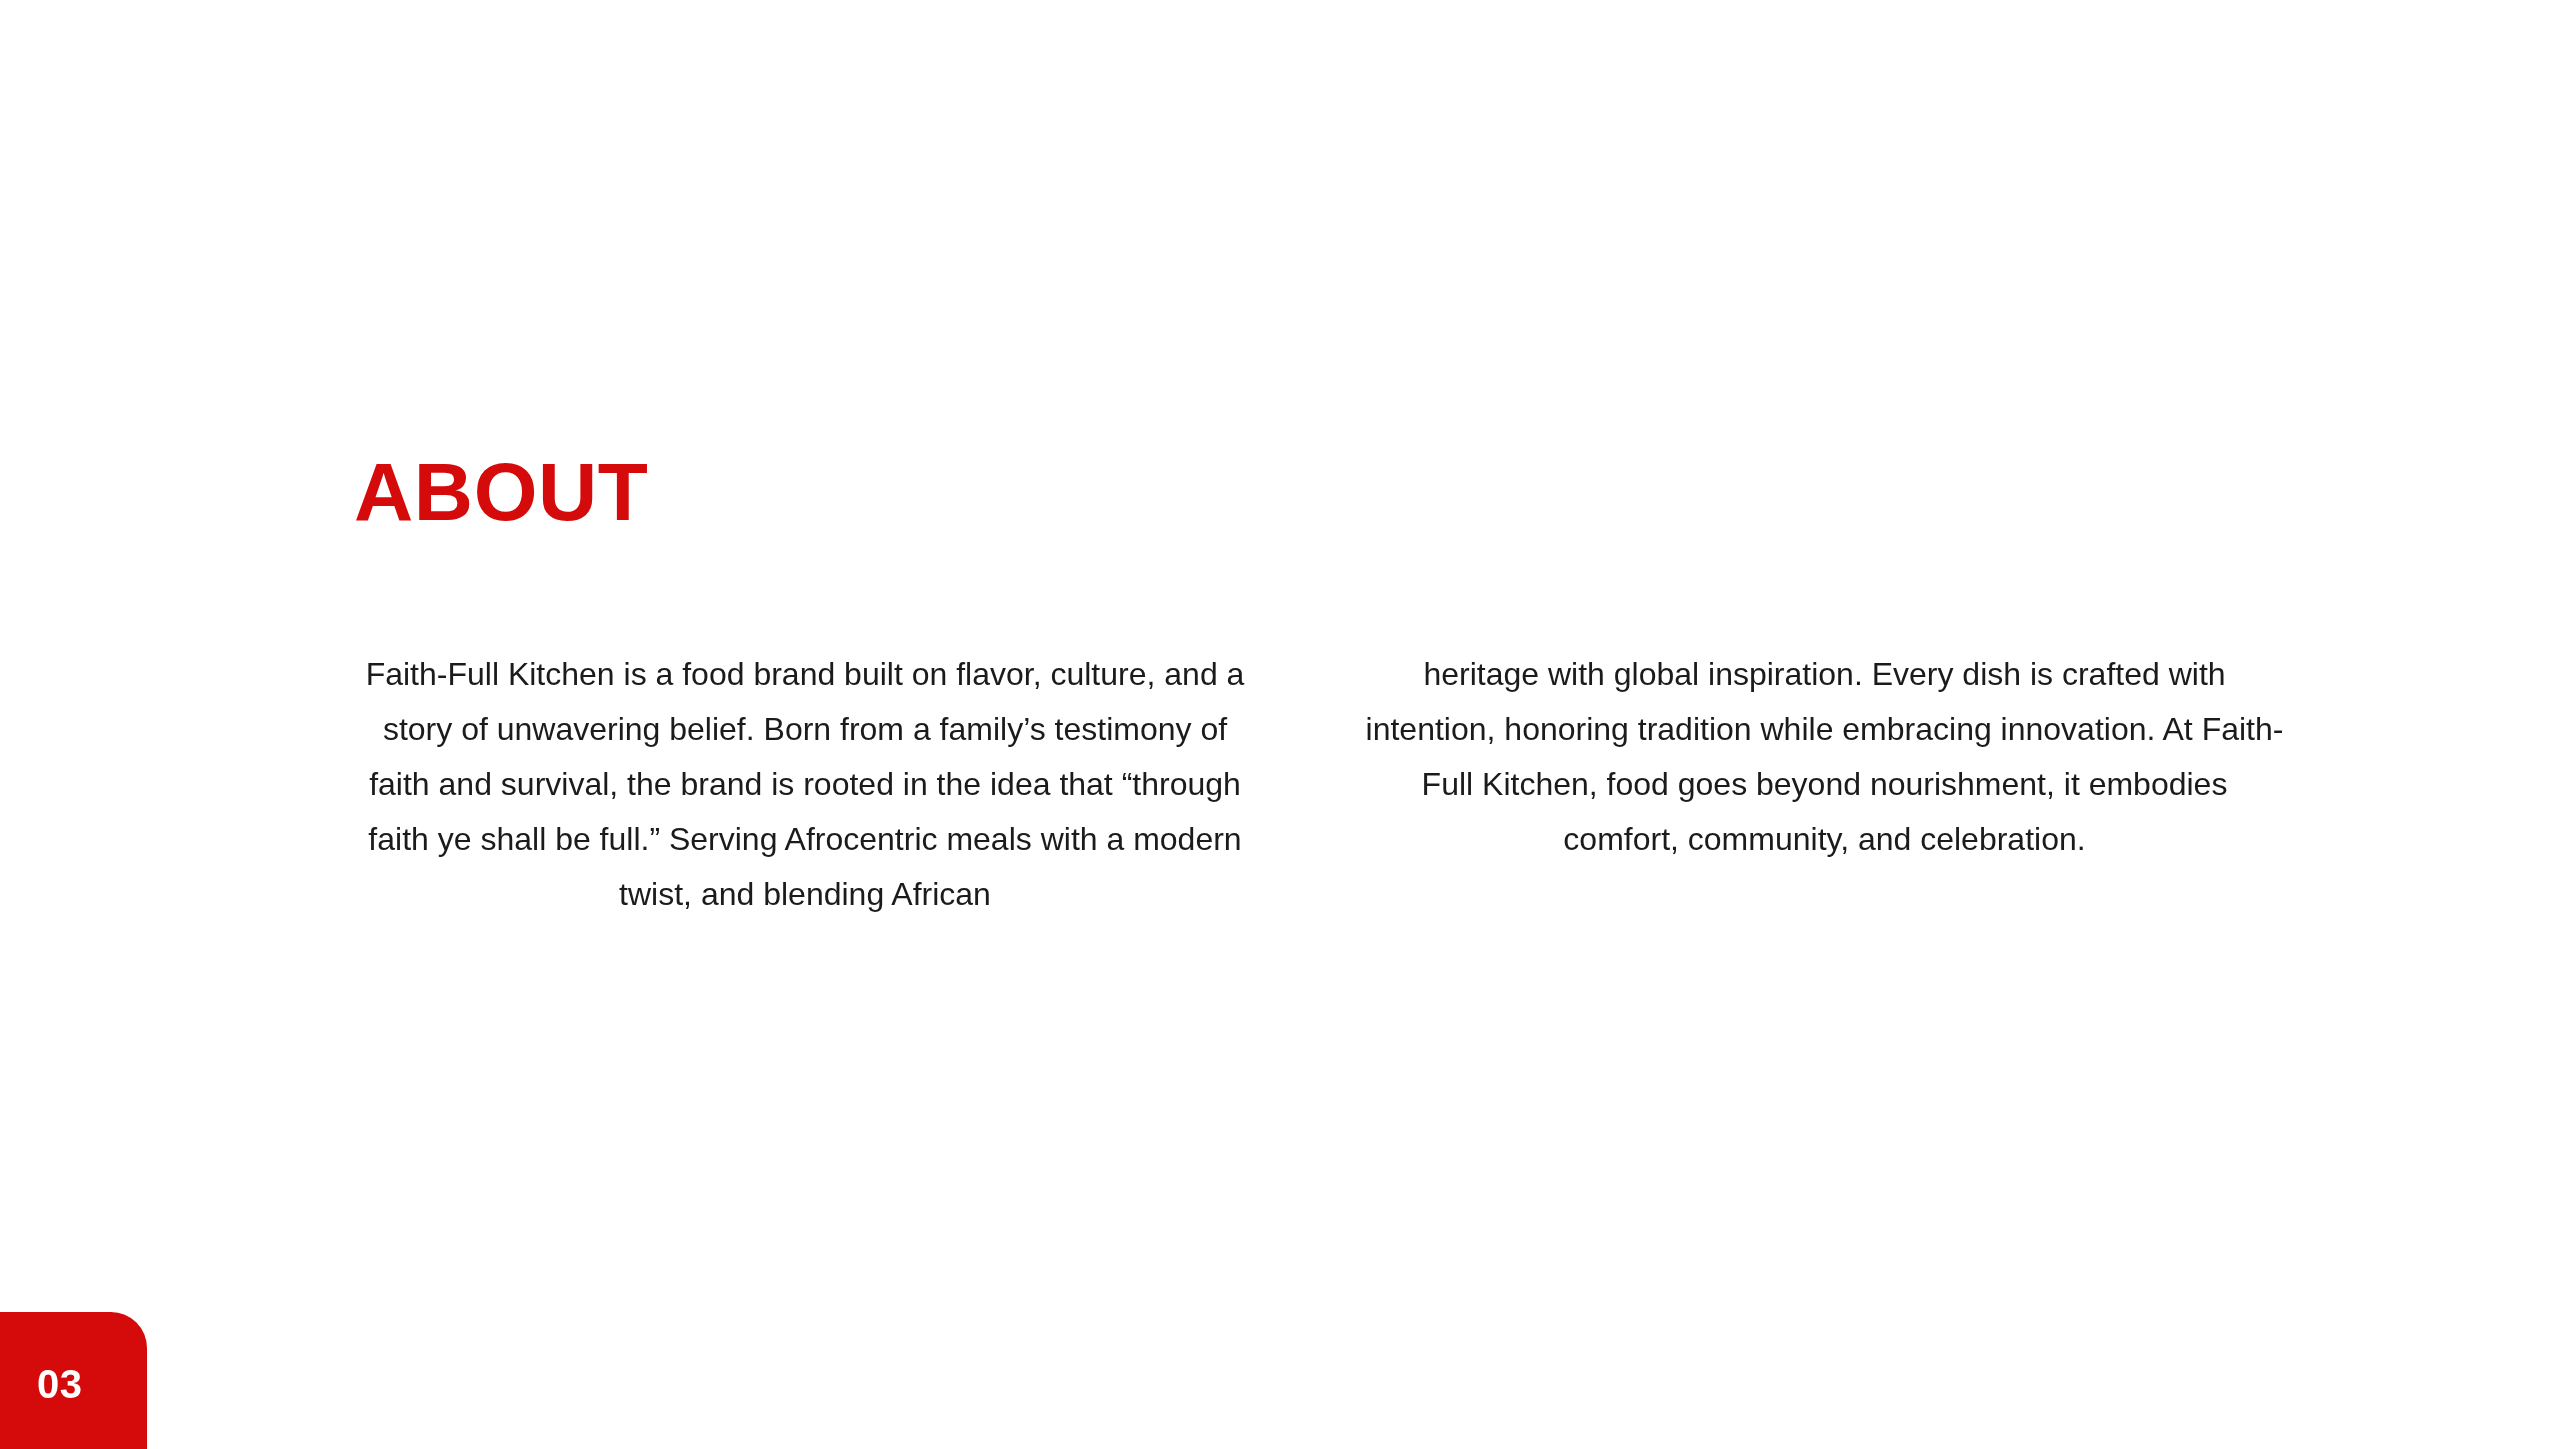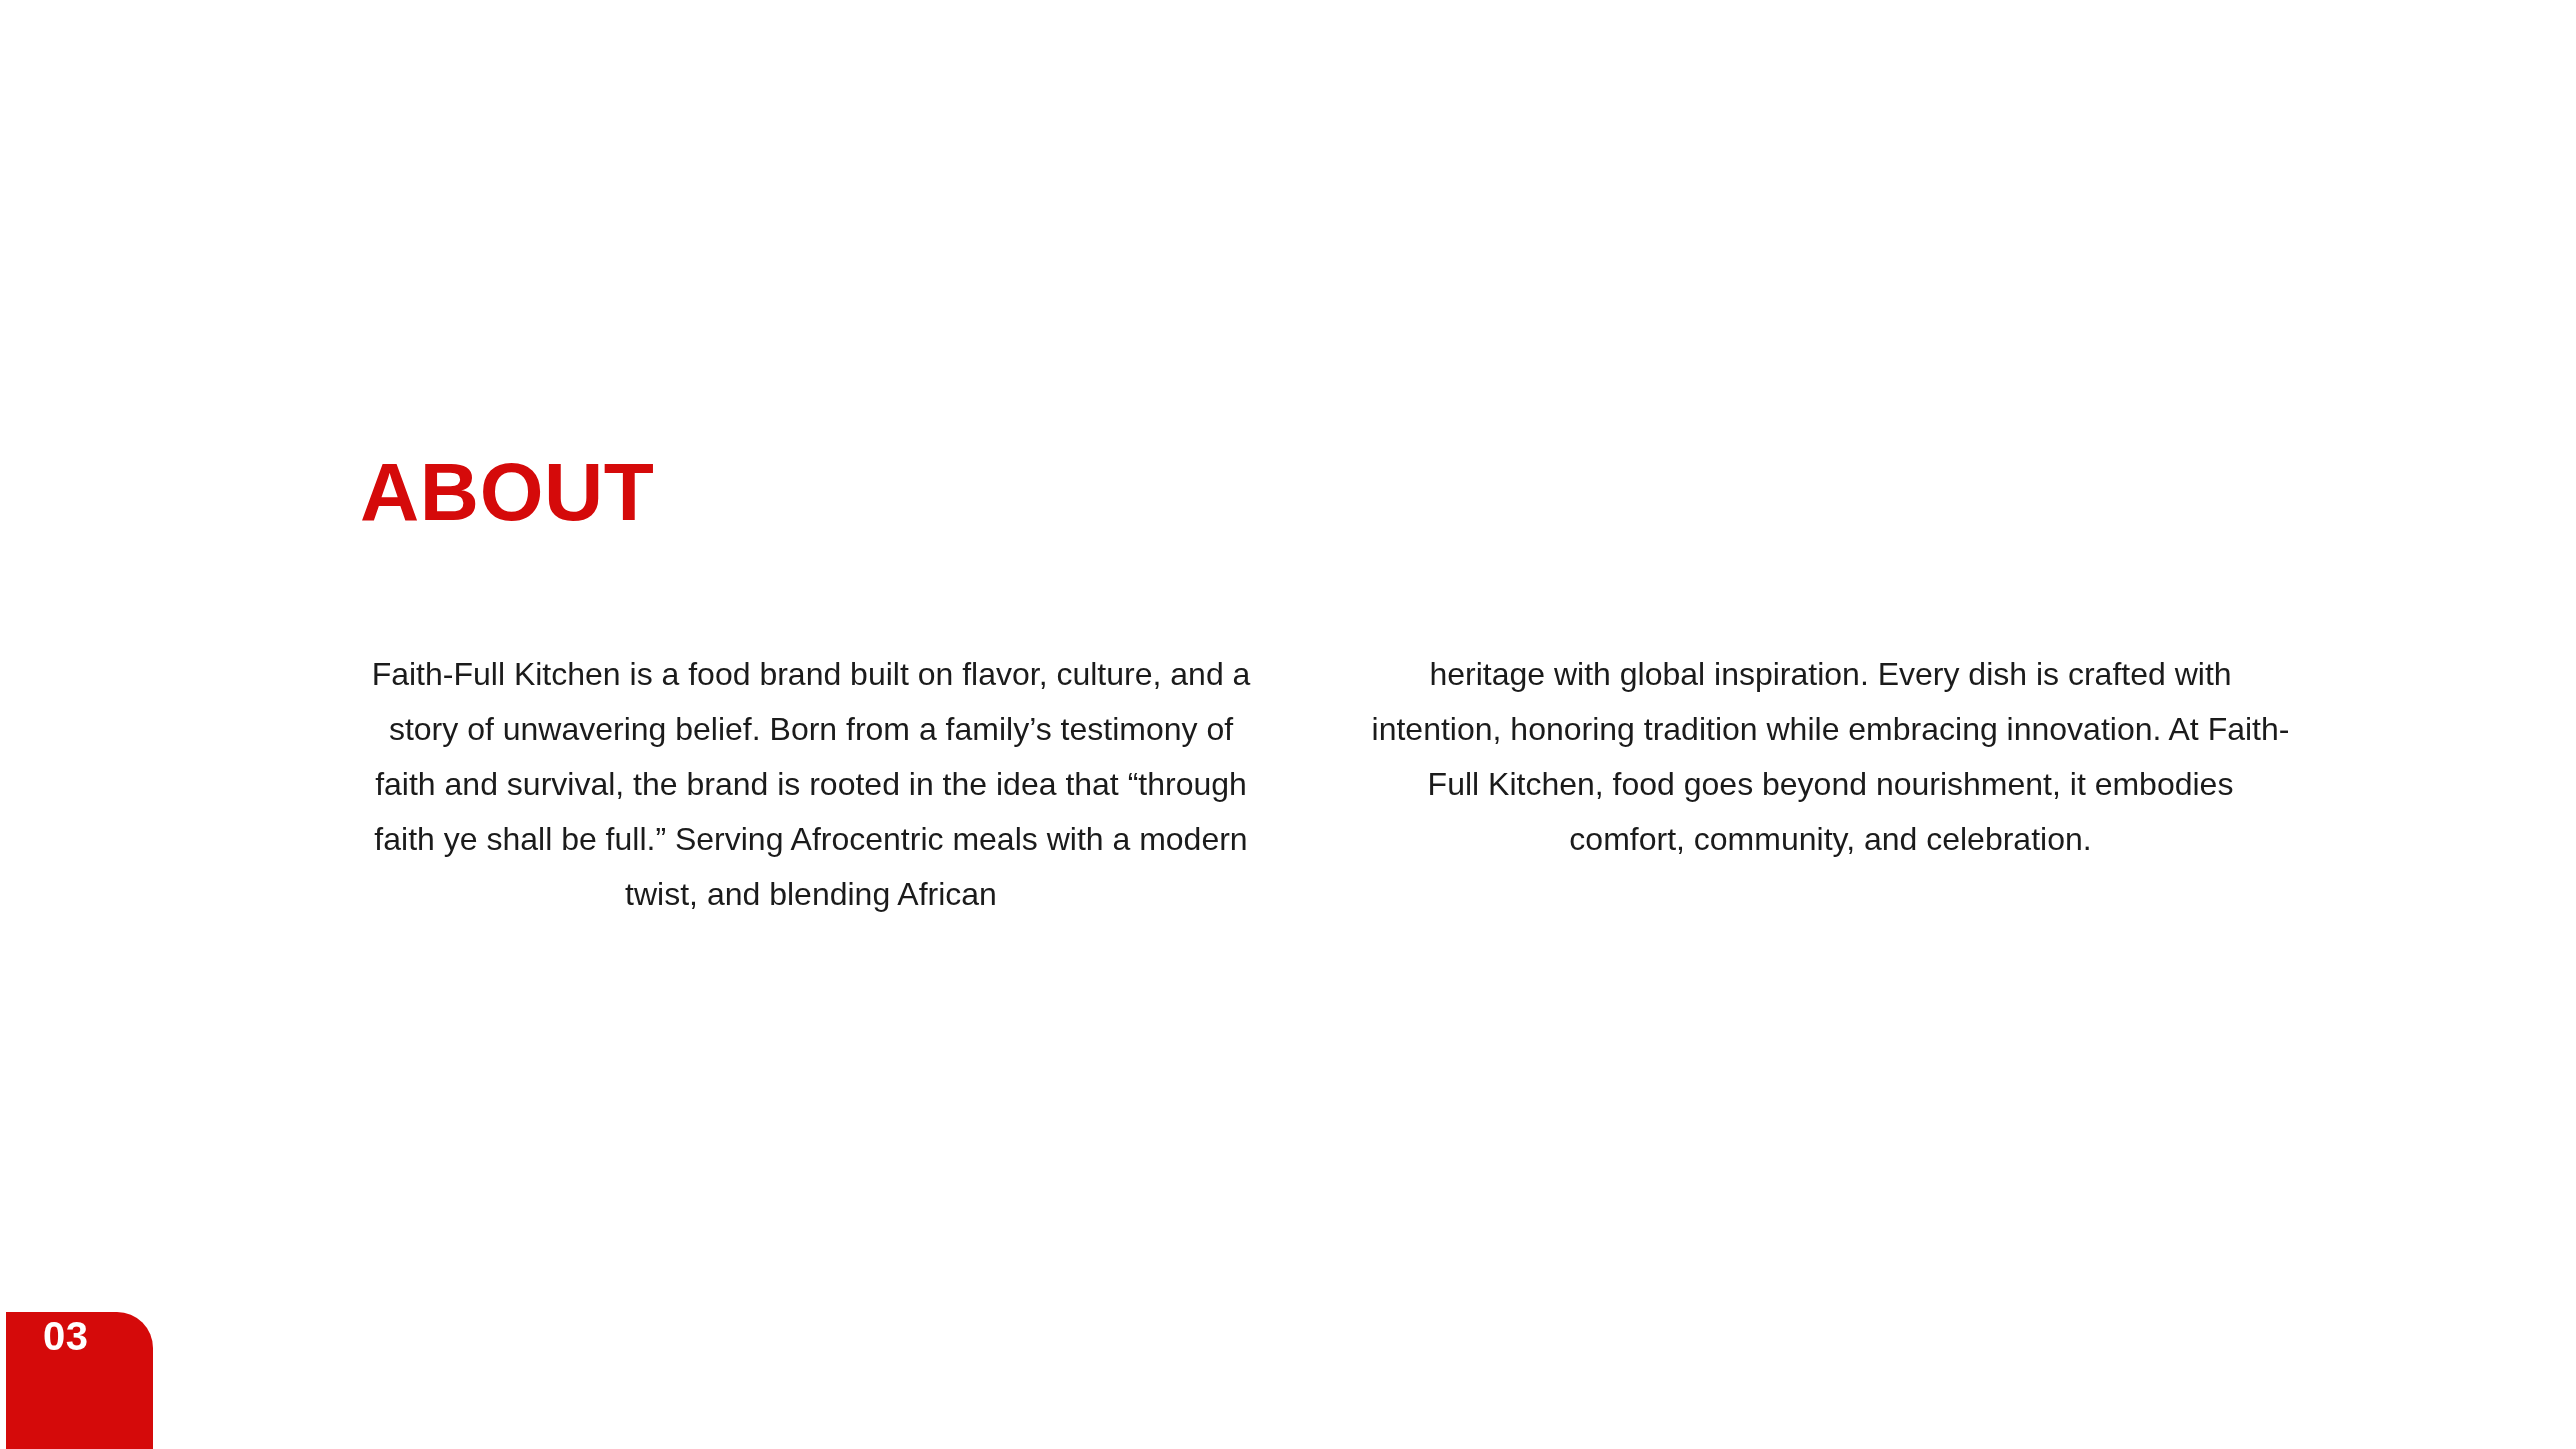--- a/index.html
+++ b/index.html
@@ -13,21 +13,20 @@
     position: relative;
     overflow: hidden;
     font-family: "Liberation Sans", sans-serif;
     -webkit-font-smoothing: antialiased;
   }
 
   .slide {
     position: absolute;
     inset: 0;
     background: #ffffff;
-    margin-left: 6px;
   }
 
   
   .about-title {
     position: absolute;
     left: 354px;
     top: 396px;
     font-size: 82px;
     line-height: 1.0;
     font-weight: 700;
@@ -58,20 +57,21 @@
   
   .page-tab {
     position: absolute;
     left: 0;
     bottom: 0;
     width: 147px;
     height: 137px;
     background: #d50a0a;
     border-top-right-radius: 36px;
     display: flex;
+    align-items: center;
     justify-content: flex-start;
     box-sizing: border-box;
     padding-left: 37px;
   }
   .page-tab .num {
     color: #ffffff;
     font-size: 40px;
     font-weight: 700;
     letter-spacing: 0.6px;
     line-height: 1;

